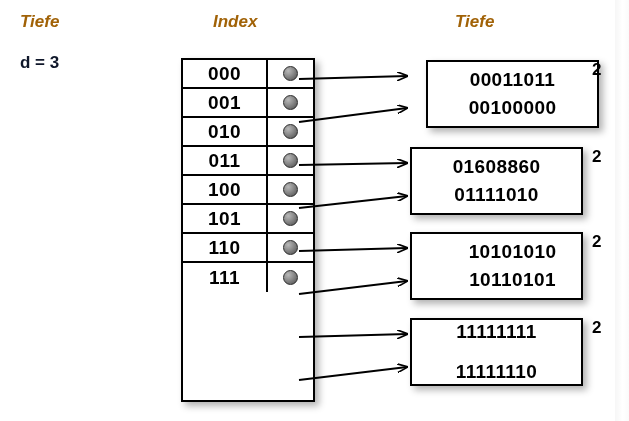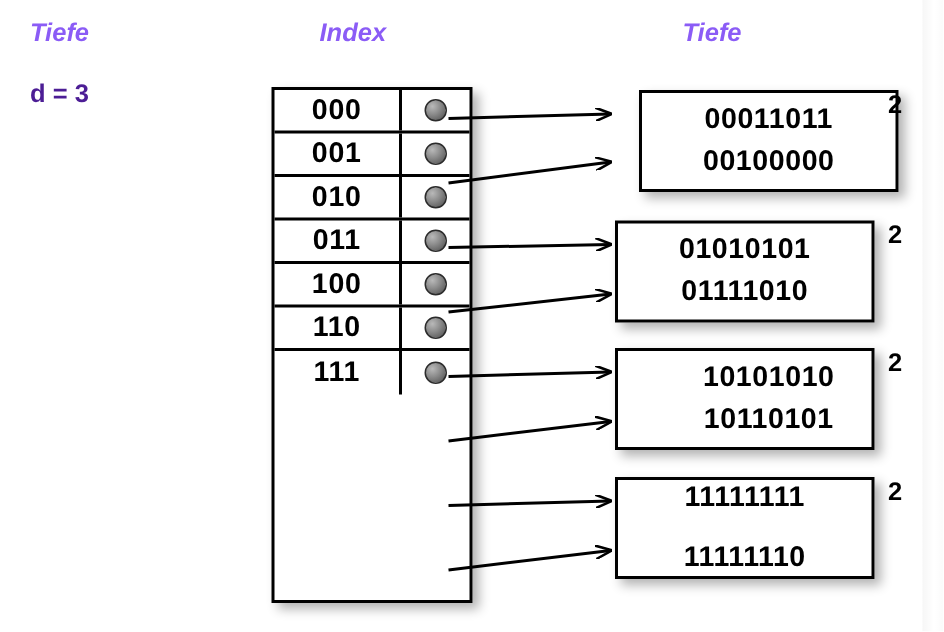--- a/index.html
+++ b/index.html
@@ -27,28 +27,28 @@
     height: 421px;
     background: linear-gradient(to right, rgba(0,0,0,0.035), rgba(0,0,0,0.0) 55%, rgba(0,0,0,0.02));
   }
 
   
   .heading {
     position: absolute;
     font-style: italic;
     font-weight: 600;
     font-size: 17px;
-    color: #8b5cf6;
+    color: #a16207;
     white-space: nowrap;
   }
   .depth-label {
     position: absolute;
     font-size: 17px;
     font-weight: 600;
-    color: #4c1d95;
+    color: #0f172a;
     white-space: nowrap;
   }
 
   
   #index-table {
     position: absolute;
     left: 181px;
     top: 58px;
     width: 134px;
     height: 344px;
@@ -177,20 +177,26 @@
       </div>
     </div>
 
     <div class="index-row">
       <div class="index-key">100</div>
       <div class="index-ptr">
         <span class="ptr-dot"></span>
       </div>
     </div>
 
+    <div class="index-row">
+      <div class="index-key">101</div>
+      <div class="index-ptr">
+        <span class="ptr-dot"></span>
+      </div>
+    </div>
 
     <div class="index-row">
       <div class="index-key">110</div>
       <div class="index-ptr">
         <span class="ptr-dot"></span>
       </div>
     </div>
 
     <div class="index-row">
       <div class="index-key">111</div>
@@ -201,21 +207,21 @@
 
   </div>
 
   <div class="page-box" style="top:60px;margin-left:16px;">
     <div class="page-line">00011011</div>
     <div class="page-line">00100000</div>
   </div>
   <div class="page-count" style="top:60px;">2</div>
 
   <div class="page-box" style="top:147px;">
-    <div class="page-line">01010101</div>
+    <div class="page-line">01608860</div>
     <div class="page-line">01111010</div>
   </div>
   <div class="page-count" style="top:147px;">2</div>
 
   <div class="page-box" style="top:232px;padding-left:32px;">
     <div class="page-line">10101010</div>
     <div class="page-line">10110101</div>
   </div>
   <div class="page-count" style="top:232px;">2</div>
 

